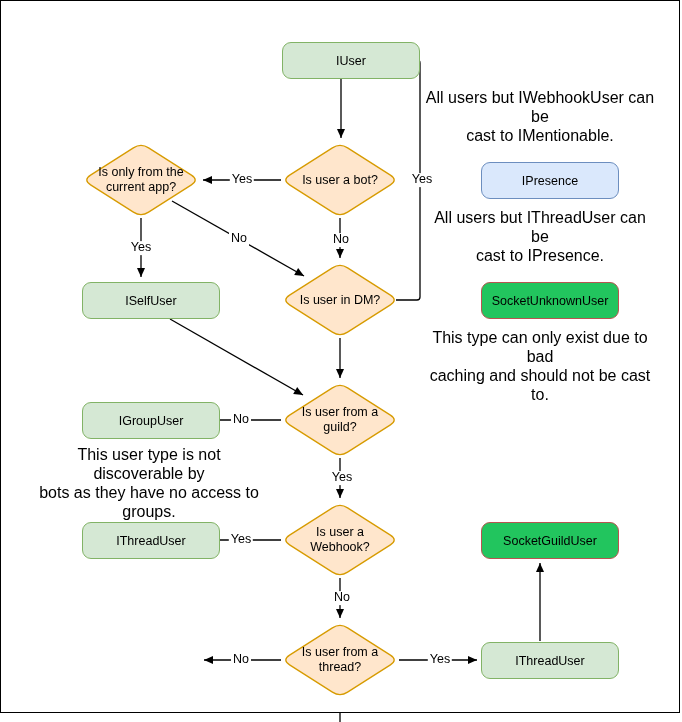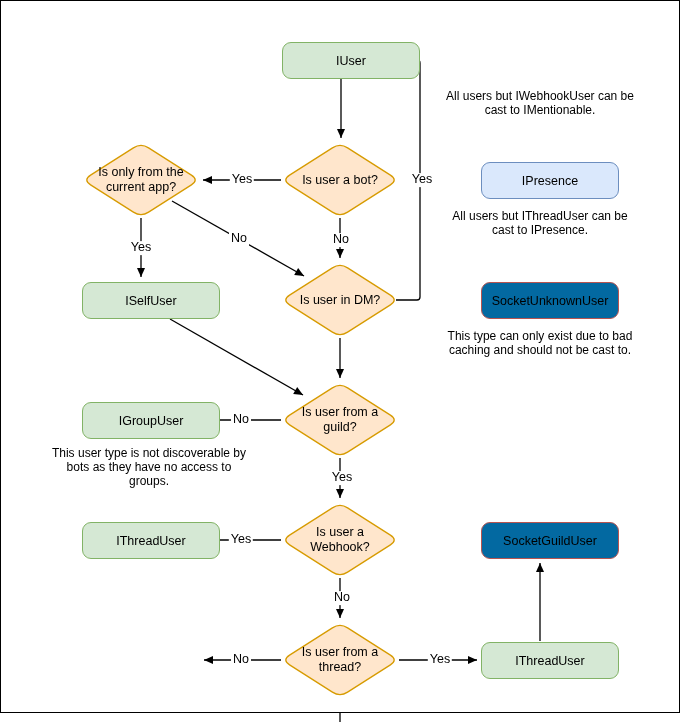--- a/index.html
+++ b/index.html
@@ -15,28 +15,28 @@
   svg.wires{position:absolute;left:0;top:0;width:682px;height:722px;}
   .wire{stroke:#000;stroke-width:1.3;fill:none;}
   .diamond{fill:#ffe6cc;stroke:#d79b00;stroke-width:1.3;}
   .node{
     position:absolute;width:138px;height:37px;box-sizing:border-box;
     border-radius:9px;border:1.3px solid;display:flex;align-items:center;
     justify-content:center;font-size:12.5px;text-align:center;
   }
   .green{background:#d5e8d4;border-color:#82b366;}
   .blue{background:#dae8fc;border-color:#6c8ebf;}
-  .red{background:#0369a1;border-color:#b85450;}
+  .red{background:#22c55e;border-color:#b85450;}
   .dlabel{
     position:absolute;transform:translate(-50%,-50%);width:112px;
     text-align:center;white-space:pre-line;font-size:12.5px;line-height:1.18;
   }
   .note{
     position:absolute;width:230px;text-align:center;white-space:pre-line;
-    font-size:12px;line-height:1.18;
+    font-size:16px;line-height:1.18;
   }
   .elabel{
     position:absolute;transform:translate(-50%,-50%);background:#ffffff;
     padding:0 2px;font-size:12.5px;line-height:1.1;
   }
 </style>
 </head>
 <body>
 
 <div id="canvas">

